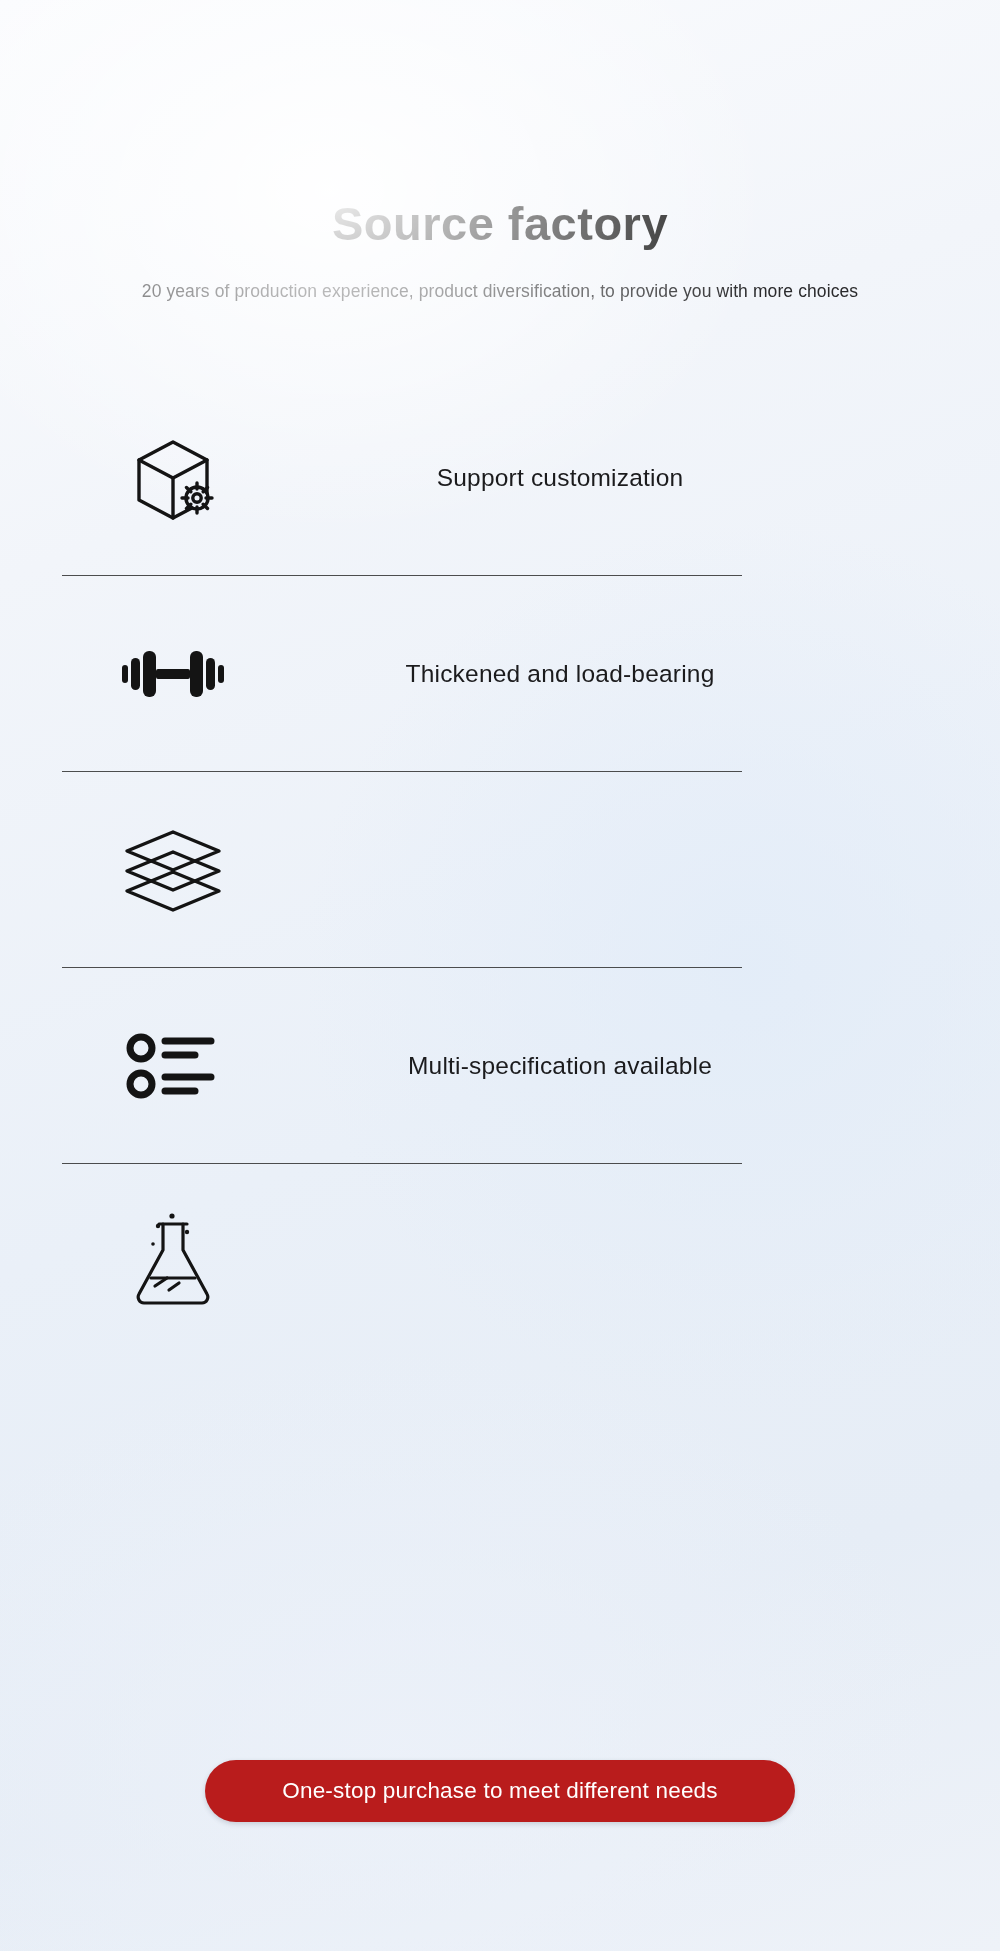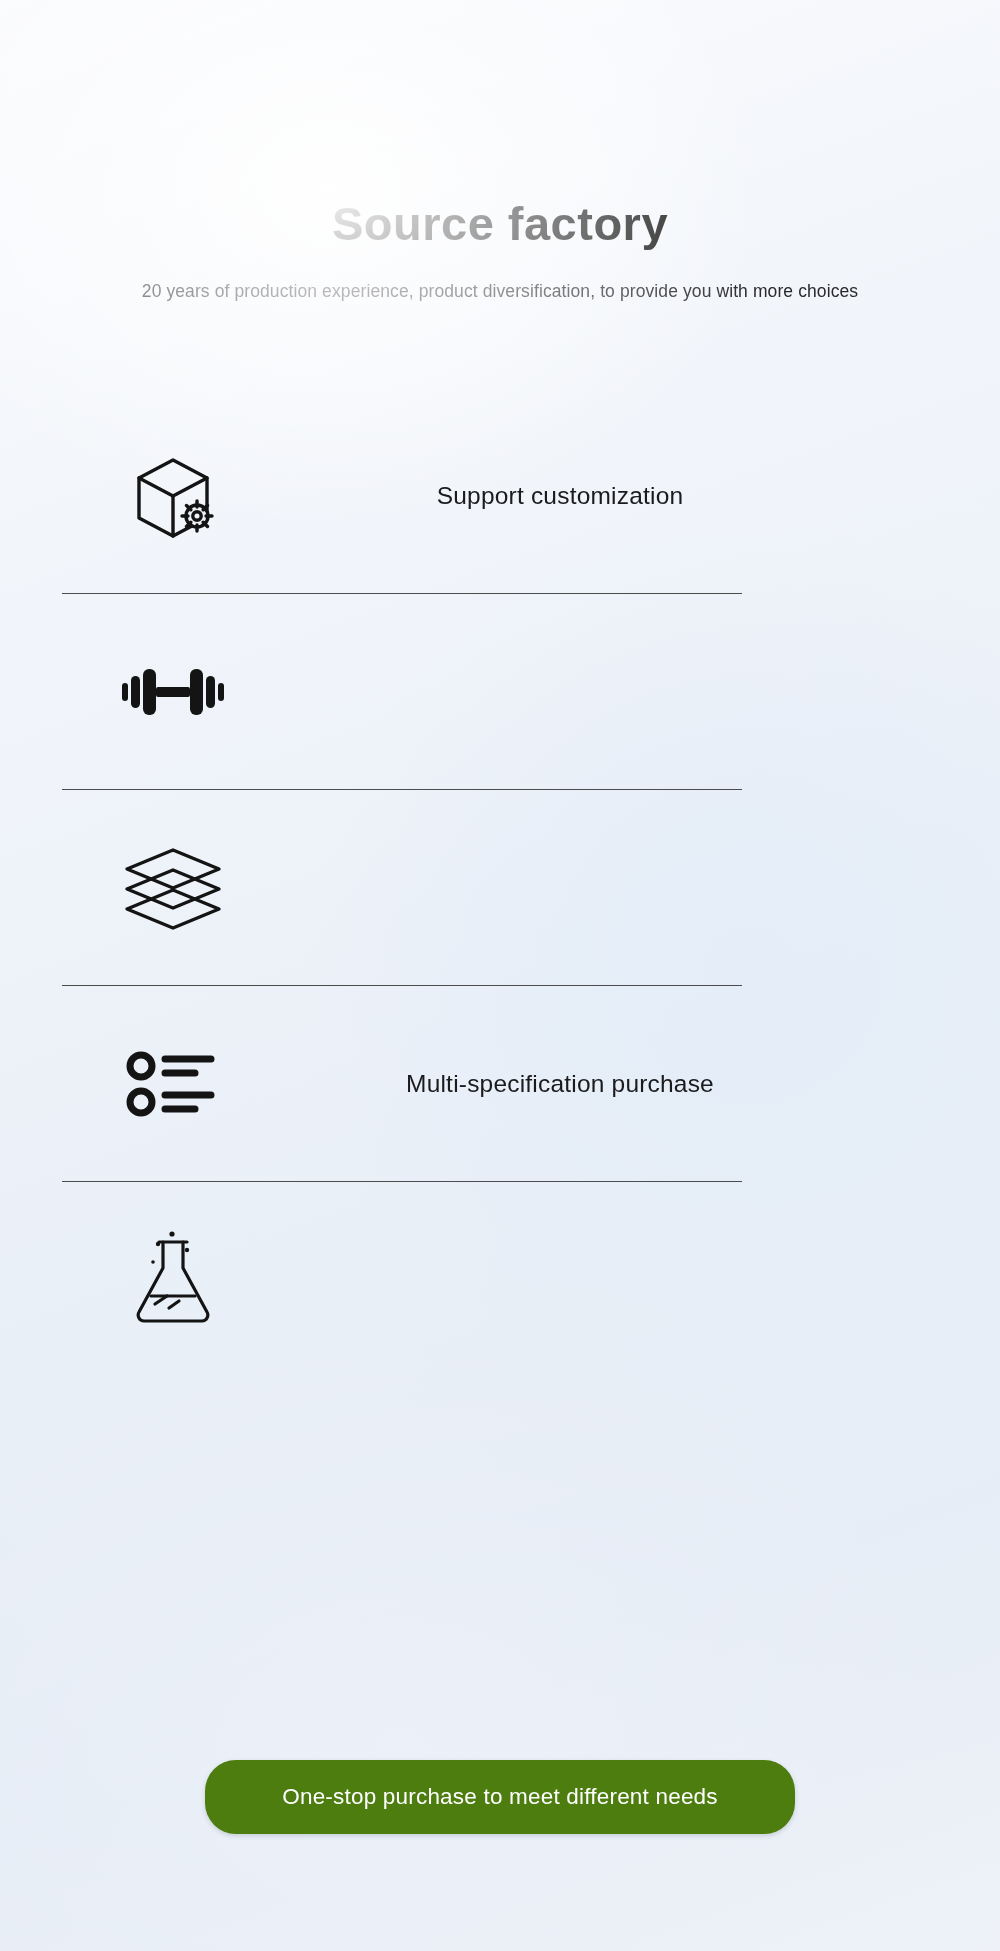--- a/index.html
+++ b/index.html
@@ -58,21 +58,21 @@
     color: #2a2a2c;
     font-weight: 400;
     letter-spacing: 0.1px;
   }
 
   .features {
     margin: 0;
     padding: 0;
     list-style: none;
     position: absolute;
-    top: 398px;
+    top: 380px;
     left: 78px;
     width: 844px;
   }
   .feature-row {
     position: relative;
     height: 196px;
     display: flex;
     align-items: center;
   }
   .feature-row .sep {
@@ -106,23 +106,23 @@
   .cta-wrap {
     position: absolute;
     left: 0;
     right: 0;
     top: 1760px;
     display: flex;
     justify-content: center;
   }
   .cta {
     width: 590px;
-    height: 74px;
+    height: 62px;
     border-radius: 31px;
-    background: #4d7c0f;
+    background: #b91c1c;
     color: #ffffff;
     font-size: 22.5px;
     display: flex;
     align-items: center;
     justify-content: center;
     border: none;
     letter-spacing: 0.2px;
     box-shadow: 0 2px 5px rgba(60,70,85,0.20);
     font-family: "Liberation Sans", sans-serif;
     cursor: pointer;
@@ -163,20 +163,21 @@
         <svg width="110" height="64" viewBox="0 0 110 64" fill="#141414">
           <rect x="4" y="23" width="6" height="18" rx="3"></rect>
           <rect x="13" y="16" width="9" height="32" rx="4.5"></rect>
           <rect x="25" y="9" width="13" height="46" rx="6"></rect>
           <rect x="38" y="27" width="34" height="10" rx="2"></rect>
           <rect x="72" y="9" width="13" height="46" rx="6"></rect>
           <rect x="88" y="16" width="9" height="32" rx="4.5"></rect>
           <rect x="100" y="23" width="6" height="18" rx="3"></rect>
         </svg>
       </div>
+      <div class="feature-label">Thickened and load-bearing</div>
       <div class="sep"></div>
     </li>
 
     <li class="feature-row">
       <div class="icon-cell">
         <svg width="108" height="88" viewBox="0 0 108 88" fill="none" stroke="#141414" stroke-width="3.4" stroke-linejoin="round">
           <path d="M54 6 L100 25 L54 44 L8 25 Z"></path>
           <path d="M54 26 L100 45 L54 64 L8 45 Z"></path>
           <path d="M54 46 L100 65 L54 84 L8 65 Z"></path>
         </svg>
@@ -186,21 +187,21 @@
 
     <li class="feature-row">
       <div class="icon-cell">
         <svg width="100" height="76" viewBox="0 0 100 76" fill="none" stroke="#141414" stroke-width="7" stroke-linecap="round">
           <circle cx="18" cy="20" r="11"></circle>
           <circle cx="18" cy="56" r="11"></circle>
           <path d="M42 13 h46 M42 27 h30"></path>
           <path d="M42 49 h46 M42 63 h30"></path>
         </svg>
       </div>
-      <div class="feature-label">Multi-specification purchase</div>
+      <div class="feature-label">Multi-specification available</div>
       <div class="sep"></div>
     </li>
 
     <li class="feature-row">
       <div class="icon-cell">
         <svg width="96" height="104" viewBox="0 0 96 104" fill="none" stroke="#141414" stroke-width="3.2" stroke-linejoin="round" stroke-linecap="round">
           <path d="M38 14 L38 40 L14 84 a6 6 0 0 0 5 9 h58 a6 6 0 0 0 5 -9 L58 40 L58 14"></path>
           <path d="M34 14 h28"></path>
           <path d="M26 68 h44"></path>
           <path d="M30 76 l12 -8 M44 80 l10 -7"></path>

